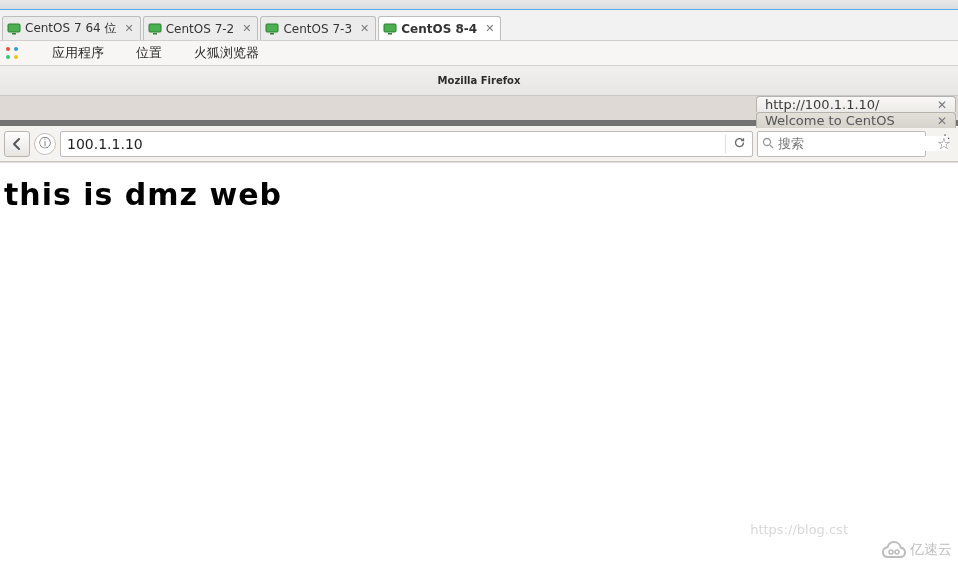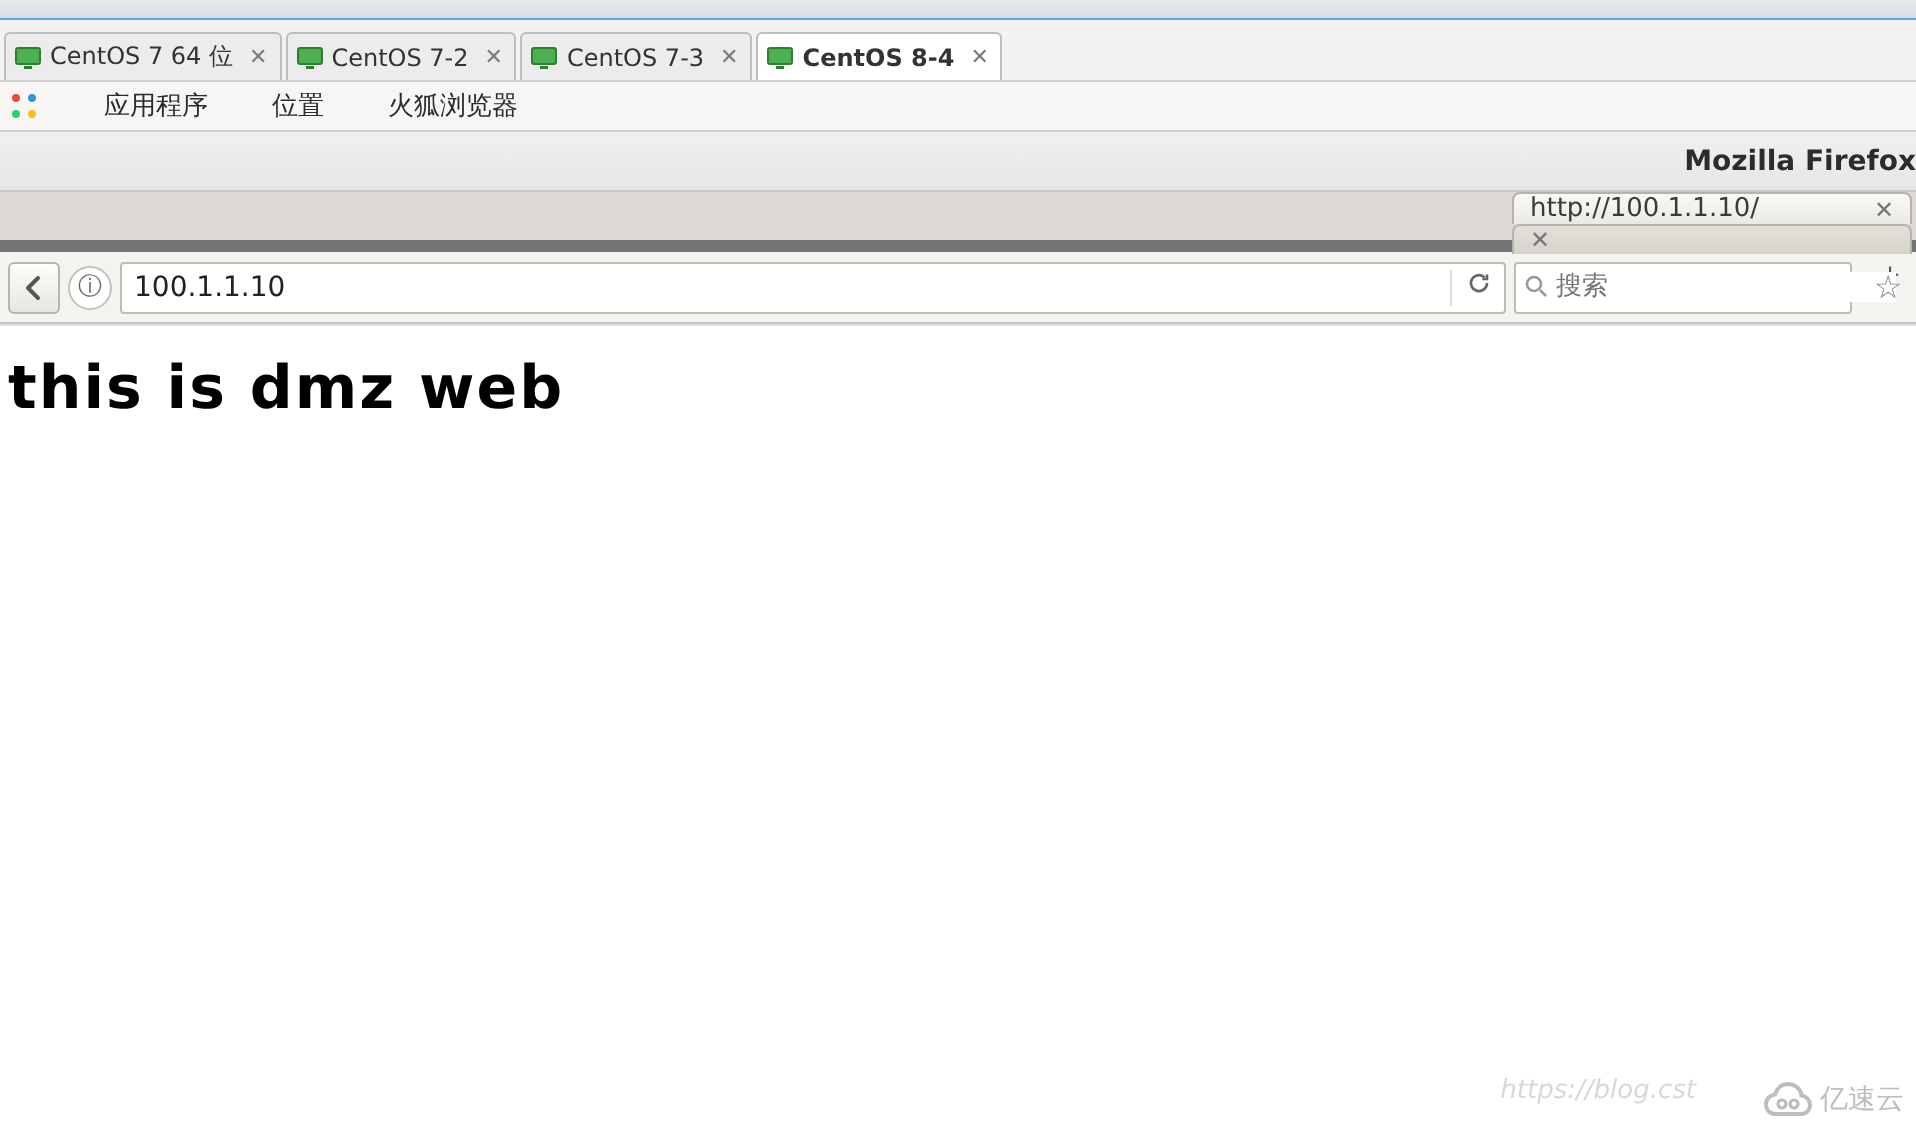--- a/index.html
+++ b/index.html
@@ -20,21 +20,21 @@
   .vm-tab .vmicon { width:14px; height:14px; }
   .vm-tab .close { color:#7a7a7a; font-size:11px; margin-left:4px; line-height:1;}
   .vmicon svg { display:block; }
 
   
   .menubar { display:flex; align-items:center; height:26px; background:#f7f6f5; border-top:1px solid #d0d0d0; border-bottom:1px solid #d0d0d0; padding:0 4px; gap:32px; font-size:13px; color:#2b2b2b;}
   .menubar .appicon { width:16px; height:16px; }
   .menubar span { cursor:default; }
 
   
-  .win-title { height:30px; background:linear-gradient(#f1f0ef,#e7e6e4); border-bottom:1px solid #c9c8c6; display:flex; align-items:center; justify-content:flex-end; font-size:14px; font-weight:bold; color:#2c2c2c;}
+  .win-title { height:30px; background:linear-gradient(#f1f0ef,#e7e6e4); border-bottom:1px solid #c9c8c6; display:flex; align-items:center; justify-content:center; font-size:10px; font-weight:bold; color:#2c2c2c;}
 
   
   .ff-tabstrip { height:30px; background:#ded9d4; border-bottom:6px solid #737373; display:flex; align-items:flex-end; padding-left:4px;flex-direction:column;}
   .ff-tab {
     display:flex; align-items:center;
     height:28px; min-width:200px; max-width:210px;
     background:linear-gradient(#f9f8f6,#eceae6);
     border:1px solid #b6b2ad; border-bottom:none;
     border-radius:4px 4px 0 0;
     padding:0 8px; margin-right:2px;
@@ -55,21 +55,21 @@
   .searchbox { width:169px; height:26px; border:1px solid #bfbcb6; background:#fff; border-radius:2px; display:flex; align-items:center; padding:0 4px; gap:4px;}
   .searchbox input { flex:1; border:none; outline:none; font-size:13px; color:#888;}
   .star { width:20px; text-align:center; color:#888; font-size:16px; margin-left:4px;}
 
   
   .page { padding:14px 4px; }
   .page h1 { font-family: "DejaVu Sans","Arial Black",sans-serif; font-size:30px; font-weight:bold; letter-spacing:1px; color:#000;}
 
   
   .wm { position:absolute; right:6px; bottom:6px; display:flex; align-items:center; gap:0; color:#bdbdbd; font-size:14px;}
-  .wm-url { position:absolute; right:110px; bottom:14px; color:#d8d8d8; font-size:13px;font-style:italic;}
+  .wm-url { position:absolute; right:110px; bottom:30px; color:#d8d8d8; font-size:13px;}
   .wm svg { display:block; }
 
   .sep-line { height:1px; background:#e0e0e0; }
 </style>
 </head>
 <body>
 
 <div class="top-remnant"></div>
 
 <div class="vm-tabs">
@@ -132,20 +132,21 @@
 <div class="win-title">
   <span>Mozilla Firefox</span>
 </div>
 
 <div class="ff-tabstrip">
   <div class="ff-tab">
     <span class="tablabel">http://100.1.1.10/</span>
     <span class="tclose">✕</span>
   </div>
   <div class="ff-tab inactive">
+    <span class="tablabel">Welcome to CentOS</span>
     <span class="tclose">✕</span>
   </div>
   <div class="ff-newtab">＋</div>
 </div>
 
 <div class="ff-nav">
   <div class="nav-btn">
     <svg width="14" height="14" viewBox="0 0 14 14">
         <path d="M9 2 L4 7 L9 12" stroke="#555" stroke-width="2" fill="none" stroke-linecap="round" stroke-linejoin="round"></path>
       </svg>

